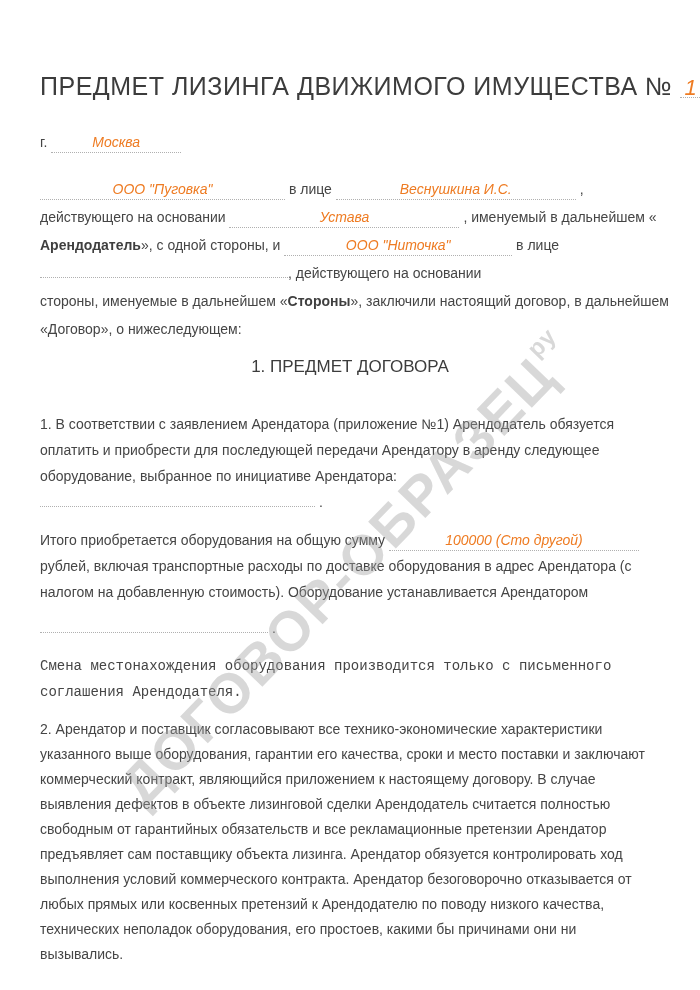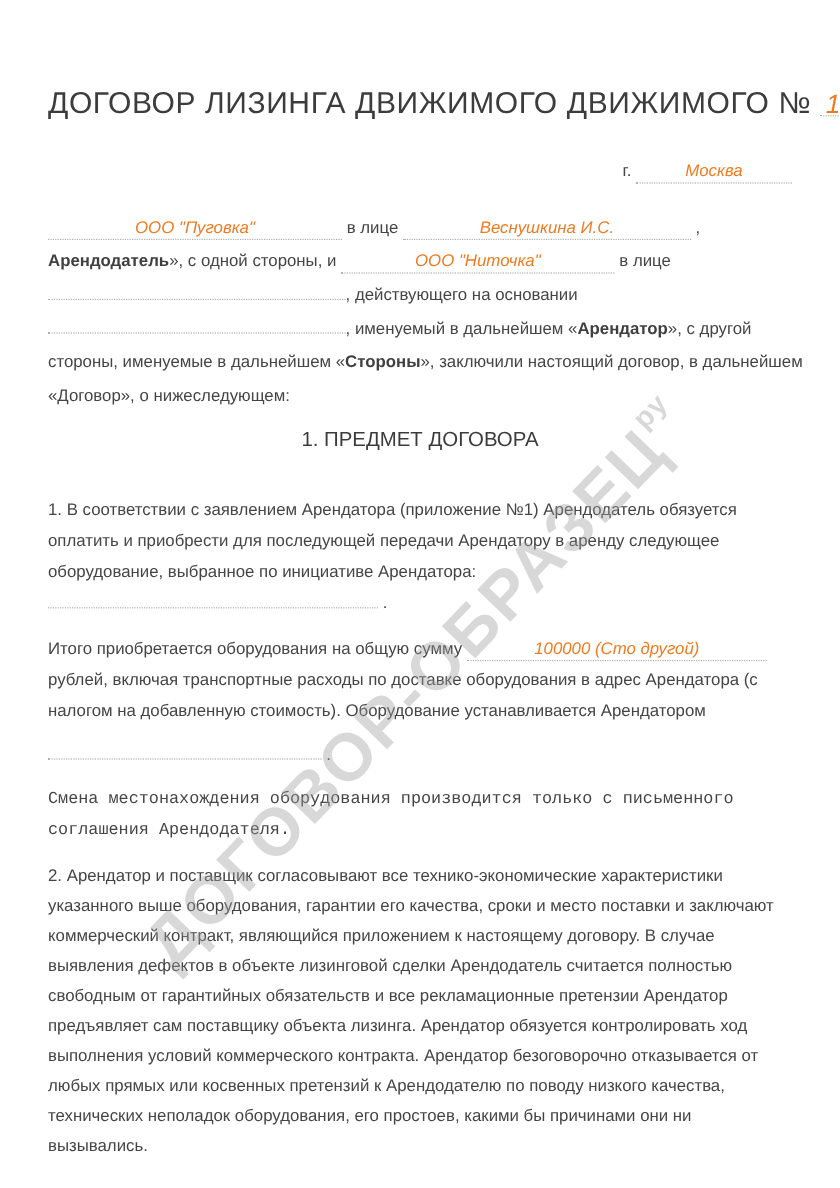--- a/index.html
+++ b/index.html
@@ -3,21 +3,21 @@
 <meta charset="utf-8">
 <style>
   html,body{margin:0;padding:0;background:#ffffff;}
   body{width:700px;height:990px;overflow:hidden;
        font-family:"Liberation Sans","DejaVu Sans",sans-serif;color:#454545;}
   .page{position:relative;width:700px;height:990px;box-sizing:border-box;padding:0 40px;}
 
   .title{margin:70px 0 0 0;font-size:25px;font-weight:400;color:#3c3c3c;letter-spacing:.5px;line-height:32px;white-space:nowrap;}
   .title .num{font-size:22px;}
 
-  .dateline{margin-top:32px;display:flex;justify-content:space-between;align-items:flex-end;font-size:14px;flex-direction:column;}
+  .dateline{margin-top:32px;display:flex;justify-content:space-between;align-items:flex-end;font-size:14px;}
   .date-group .txt{margin:0 2px;}
 
   .txt{color:#454545;}
   b{color:#3f3f3f;}
 
   .fill{display:inline-block;border-bottom:1px dotted #b0b0b0;text-align:center;
         font-style:italic;color:#ee7b22;line-height:17px;padding-bottom:1px;vertical-align:baseline;}
   .fv{font-style:italic;}
   .w22{width:22px}.w32{width:32px}.w58{width:58px}.w112{width:112px}.w130{width:130px}
   .w228{width:228px}.w230{width:230px}.w240{width:240px}.w245{width:245px}.w248{width:248px}
@@ -43,48 +43,50 @@
 </head>
 <body>
 
 <div class="page">
 
   <div class="watermark">
     <span>ДОГОВОР-ОБРАЗЕЦ</span><span class="wm-suffix">ру</span>
   </div>
 
   <h1 class="title">
-    <span>ДОГОВОР ЛИЗИНГА ДВИЖИМОГО ДВИЖИМОГО №</span>
+    <span>ПРЕДМЕТ ЛИЗИНГА ДВИЖИМОГО ИМУЩЕСТВА №</span>
     <span class="fill num w22"><span class="fv">1</span></span>
   </h1>
 
   <div class="dateline">
     <div class="city-group">
       <span class="txt">г.</span>
       <span class="fill w130"><span class="fv">Москва</span></span>
     </div>
   </div>
 
   <div class="intro">
     <div class="iline">
       <span class="fill w245"><span class="fv">ООО "Пуговка"</span></span>
       <span class="txt">в лице</span>
       <span class="fill w240"><span class="fv">Веснушкина И.С.</span></span>
       <span class="txt">,</span>
     </div>
     <div class="iline">
+      <span class="txt">действующего на основании</span>
+      <span class="fill w230"><span class="fv">Устава</span></span>
+      <span class="txt">, именуемый в дальнейшем «</span>
+    </div>
+    <div class="iline">
       <b>Арендодатель</b><span class="txt">», с одной стороны, и</span>
       <span class="fill w228"><span class="fv">ООО "Ниточка"</span></span>
       <span class="txt">в лице</span>
     </div>
     <div class="iline">
       <span class="fill w248"></span><span class="txt">, действующего на основании</span>
-    </div>
-    <div class="iline">
-      <span class="fill w248"></span><span class="txt">, именуемый в дальнейшем «</span><b>Арендатор</b><span class="txt">», с другой</span>
     </div>
     <div class="iline">
       <span class="txt">стороны, именуемые в дальнейшем «</span><b>Стороны</b><span class="txt">», заключили настоящий договор, в дальнейшем</span>
     </div>
     <div class="iline">
       <span class="txt">«Договор», о нижеследующем:</span>
     </div>
   </div>
 
   <h2>1. ПРЕДМЕТ ДОГОВОРА</h2>

